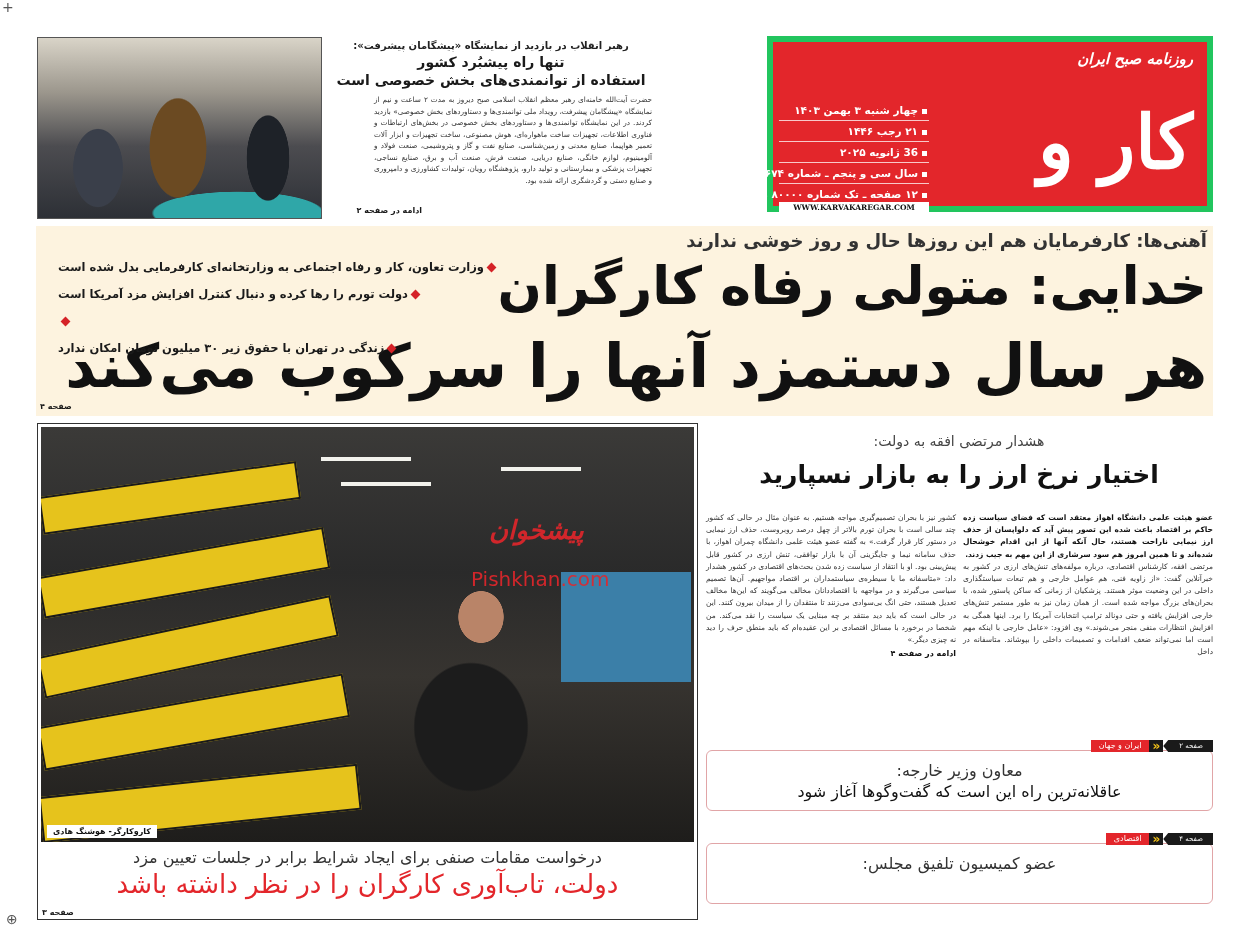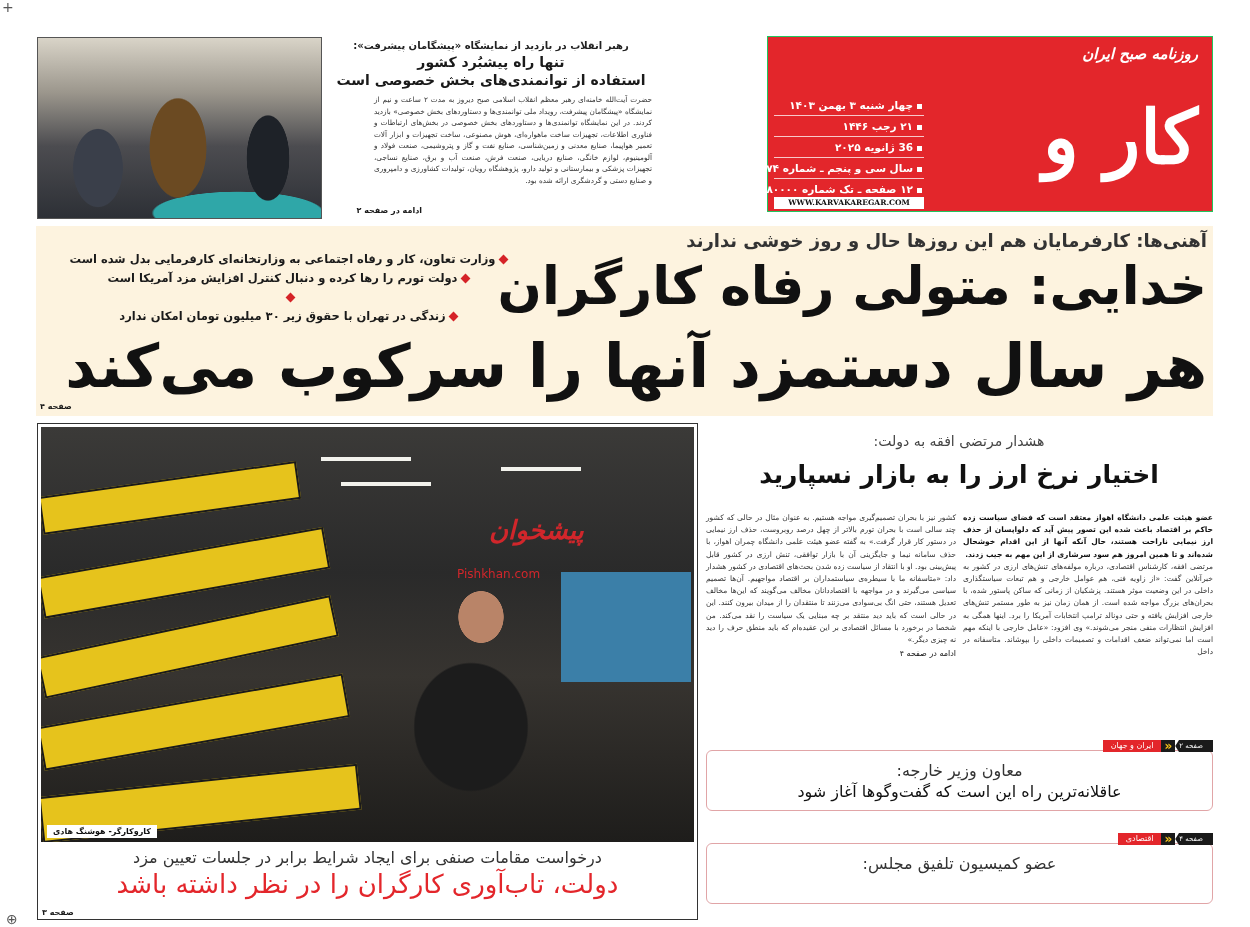--- a/index.html
+++ b/index.html
@@ -4,21 +4,21 @@
 <style>
   * { box-sizing: border-box; margin: 0; padding: 0; }
   html, body { width: 1250px; height: 927px; background: #ffffff; overflow: hidden; }
   body { position: relative; font-family: "DejaVu Sans", sans-serif; color: #1a1a1a; direction: rtl; }
 
   .reg-mark { position: absolute; color: #555; font-size: 14px; line-height: 1; direction: ltr; }
 
   
   .masthead {
     position: absolute; left: 767px; top: 36px; width: 446px; height: 176px;
-    background: #e3262b; border: 1px solid #22c55e;
+    background: #e3262b; border: 6px solid #22c55e;
   }
   .masthead .tagline {
     position: absolute; right: 14px; top: 8px; color: #fff; font-size: 15px; font-weight: bold;
     font-family: "DejaVu Serif", serif; font-style: italic;
   }
   .masthead .logo {
     position: absolute; right: 14px; top: 40px; width: 270px; color: #fff;
     font-family: "DejaVu Serif", serif; font-weight: bold; font-size: 74px; line-height: 120px;
     text-align: right; letter-spacing: -2px;
   }
@@ -63,21 +63,21 @@
   }
   .lead-headline1 {
     position: absolute; right: 6px; top: 30px; font-size: 52px; font-weight: bold; color: #111;
     font-family: "DejaVu Sans", sans-serif; letter-spacing: -1px; white-space: nowrap;
   }
   .lead-headline2 {
     position: absolute; right: 6px; top: 105px; font-size: 60px; font-weight: bold; color: #111;
     letter-spacing: -1px; white-space: nowrap;
   }
   .lead-bullets { position: absolute; left: 22px; top: 24px; width: 460px; }
-  .lead-bullet { font-size: 11.5px; font-weight: bold; line-height: 19px; text-align: center; white-space: nowrap; }
+  .lead-bullet { font-size: 11.5px; font-weight: bold; line-height: 19px; text-align: left; white-space: nowrap; margin-top: 8px; }
   .lead-bullet .diamond {
     display: inline-block; width: 7px; height: 7px; background: #d52227; transform: rotate(45deg);
     margin-left: 4px; vertical-align: middle;
   }
   .lead-page { position: absolute; left: 4px; top: 176px; font-size: 8px; font-weight: bold; }
 
   
   .main-photo-frame {
     position: absolute; left: 37px; top: 423px; width: 661px; height: 497px; border: 1px solid #333; background: #fff;
   }
@@ -89,52 +89,52 @@
       linear-gradient(180deg, #3b3a38 0%, #2a2a2a 35%, #373430 60%, #1e1d1b 100%);
   }
   .main-photo .machine-panel { position: absolute; left: 520px; top: 145px; width: 130px; height: 110px; background: #3b7fa8; }
   .main-photo .yellow-arm { position: absolute; background: #e6c31c; border: 2px solid #1a1a1a; transform-origin: left center; }
   .main-photo .ceiling-light { position: absolute; height: 4px; background: #f2f2ec; }
   .main-photo .watermark-fa {
     position: absolute; left: 448px; top: 88px; color: #e3262b; font-size: 26px; font-weight: bold;
     font-family: "DejaVu Serif", serif; font-style: italic; opacity: .9;
   }
   .main-photo .watermark-en {
-    position: absolute; left: 416px; top: 140px; color: #e3262b; font-size: 12px; direction: ltr; opacity: .9;
+    position: absolute; left: 430px; top: 140px; color: #e3262b; font-size: 20px; direction: ltr; opacity: .9;
   }
   .main-photo .credit {
     position: absolute; left: 6px; bottom: 4px; background: #fff; color: #111; font-size: 8px;
     font-weight: bold; padding: 2px 6px;
   }
   .photo-caption { position: absolute; left: 3px; top: 424px; width: 653px; text-align: center; }
   .photo-caption .sub { font-size: 16px; color: #333; }
   .photo-caption .main { font-size: 26px; color: #e3262b; margin-top: 2px; white-space: nowrap; }
   .main-page { position: absolute; left: 4px; bottom: 2px; font-size: 8px; font-weight: bold; }
 
   
   .currency-kicker { position: absolute; left: 705px; top: 433px; width: 508px; text-align: center; font-size: 14px; color: #444; }
   .currency-headline { position: absolute; left: 705px; top: 460px; width: 508px; text-align: center; font-size: 25px; font-weight: bold; color: #111; }
   .col {
     position: absolute; top: 512px; width: 250px; font-size: 7.5px; line-height: 12.2px; text-align: justify; color: #333;
   }
   .col.right { left: 963px; }
   .col.left { left: 706px; }
   .col .lead-para { font-weight: bold; color: #111; }
-  .col .more { font-weight: normal; color: #111; font-size: 8px; margin-top: 2px; }
+  .col .more { font-weight: bold; color: #111; font-size: 8px; margin-top: 2px; }
 
   
   .teaser { position: absolute; left: 706px; width: 507px; height: 61px; border: 1px solid #e1a5a7; border-radius: 6px; background: #fff; }
   .teaser.one { top: 750px; }
   .teaser.two { top: 843px; }
   .teaser .tag {
     position: absolute; top: -11px; right: -1px; height: 12px; display: flex; flex-direction: row; align-items: stretch;
   }
   .teaser .tag .section { background: #e3262b; color: #fff; font-size: 8px; padding: 0 8px; line-height: 12px; }
   .teaser .tag .chev { color: #f5c419; font-size: 12px; line-height: 12px; padding: 0 3px; background: #1a1a1a; font-weight: bold; }
-  .teaser .tag .page { background: #1a1a1a; color: #fff; font-size: 7px; padding: 0 10px 0 4px; line-height: 12px; clip-path: polygon(10% 0, 100% 0, 100% 100%, 10% 100%, 0 50%); }
+  .teaser .tag .page { background: #1a1a1a; color: #fff; font-size: 7px; padding: 0 10px 0 16px; line-height: 12px; clip-path: polygon(10% 0, 100% 0, 100% 100%, 10% 100%, 0 50%); }
   .teaser .kicker { position: absolute; top: 10px; left: 0; right: 0; text-align: center; font-size: 16px; color: #333; }
   .teaser .headline { position: absolute; top: 31px; left: 0; right: 0; text-align: center; font-size: 16px; color: #111; }
 </style>
 </head>
 <body>
 
 <span class="reg-mark" style="left:2px;top:0px;">+</span>
 <span class="reg-mark" style="left:6px;top:912px;">⊕</span>
 
 <div class="masthead">

